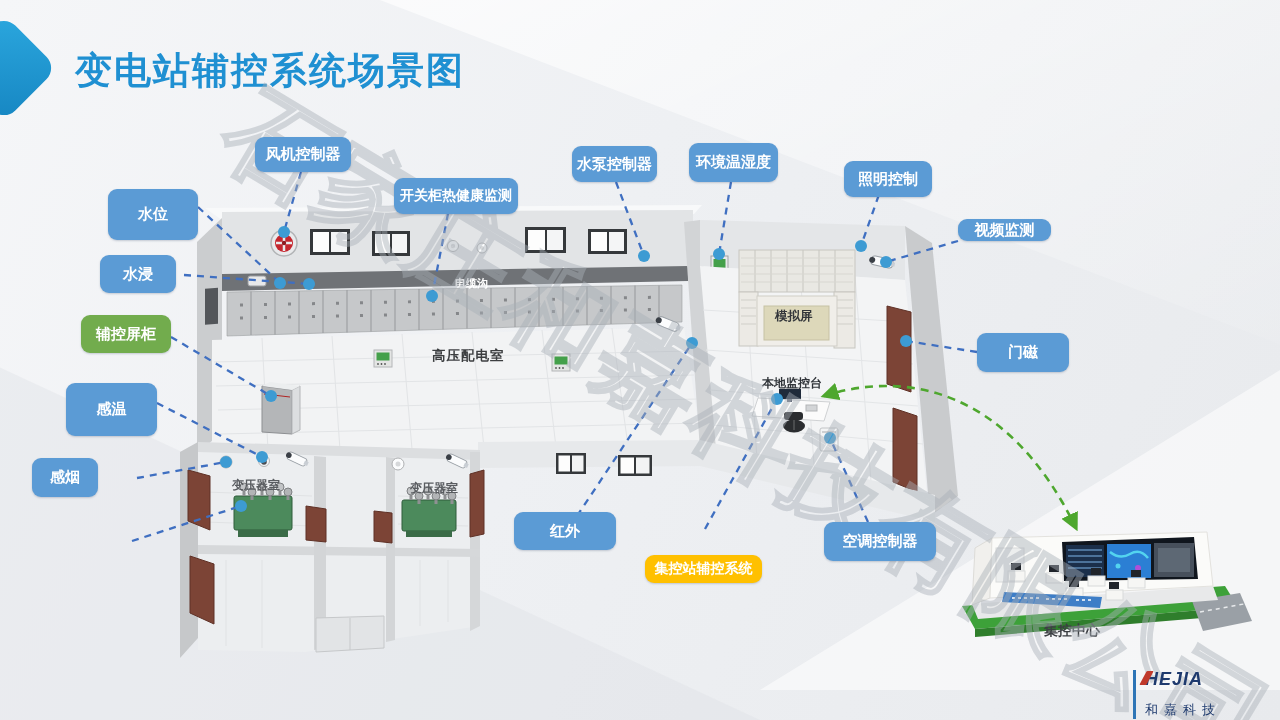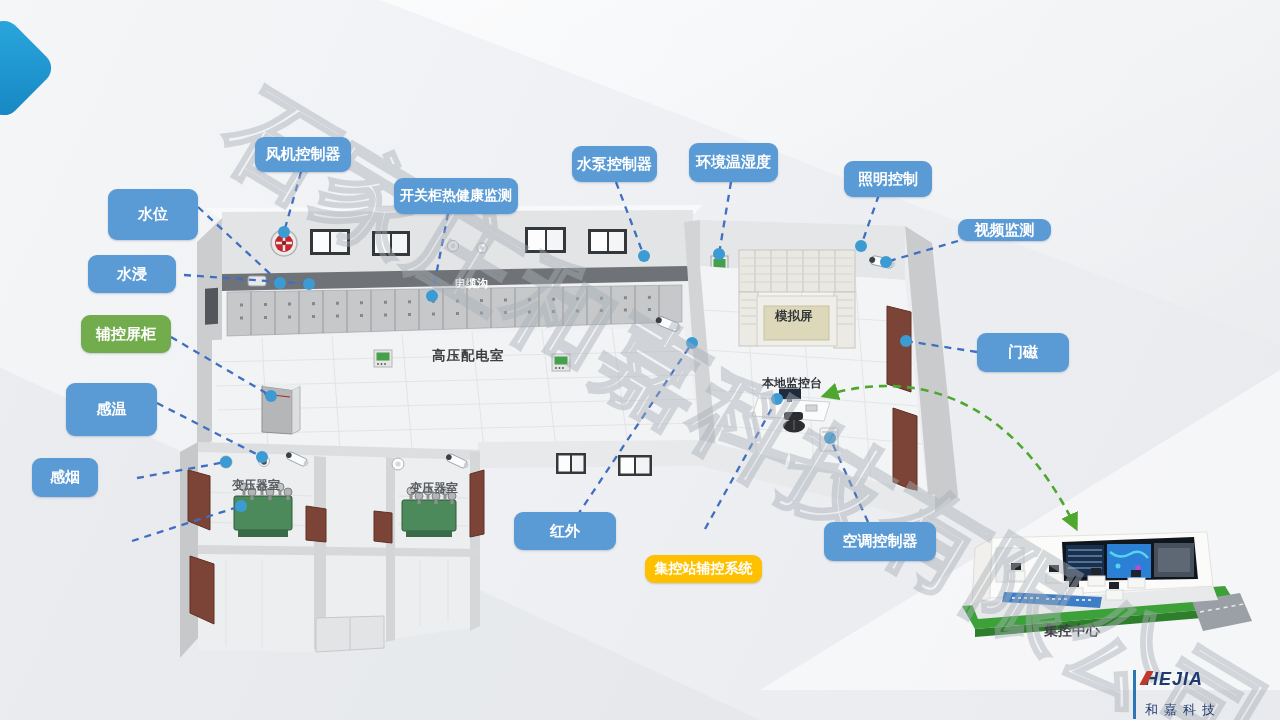--- a/index.html
+++ b/index.html
@@ -354,29 +354,30 @@
       <text x="762" y="387" font-size="12" font-weight="bold" fill="#2f3338">本地监控台</text>
       <text x="232" y="489" font-size="12" font-weight="bold" fill="#595c60">变压器室</text>
       <text x="410" y="492" font-size="12" font-weight="bold" fill="#595c60">变压器室</text>
       <text x="1044" y="635" font-size="14" font-weight="bold" fill="#3c3f43">集控中心</text>
     </g>
 
     <text transform="translate(215,150) rotate(31)" font-size="105" font-weight="bold" font-family="Liberation Sans, DejaVu Sans, sans-serif" fill="none" stroke="#a9b0b8" stroke-width="2.5" opacity="0.45" letter-spacing="4">石家庄和嘉科技有限公司</text>
   </svg>
 
   <div class="title-diamond"></div>
+  <div class="page-title">变电站辅控系统场景图</div>
 
   <div class="co" style="left:255px;top:137px;width:96px;height:35px">风机控制器</div>
   <div class="co sm" style="left:394px;top:152px;width:124px;height:36px">开关柜热健康监测</div>
   <div class="co" style="left:572px;top:146px;width:85px;height:36px">水泵控制器</div>
   <div class="co" style="left:689px;top:143px;width:89px;height:39px">环境温湿度</div>
   <div class="co" style="left:844px;top:161px;width:88px;height:36px">照明控制</div>
   <div class="co" style="left:958px;top:219px;width:93px;height:22px">视频监测</div>
   <div class="co" style="left:108px;top:189px;width:90px;height:51px">水位</div>
-  <div class="co" style="left:88px;top:255px;width:88px;height:38px">水浸</div>
+  <div class="co" style="left:100px;top:255px;width:76px;height:38px">水浸</div>
   <div class="co green" style="left:81px;top:315px;width:90px;height:38px">辅控屏柜</div>
   <div class="co" style="left:66px;top:383px;width:91px;height:53px">感温</div>
   <div class="co" style="left:32px;top:458px;width:66px;height:39px">感烟</div>
   <div class="co" style="left:514px;top:512px;width:102px;height:38px">红外</div>
   <div class="co sm yellow" style="left:645px;top:529px;width:117px;height:28px">集控站辅控系统</div>
   <div class="co" style="left:824px;top:522px;width:112px;height:39px">空调控制器</div>
   <div class="co" style="left:977px;top:333px;width:92px;height:39px">门磁</div>
 
   <div class="logo">
     <div class="logo-bar"></div>

